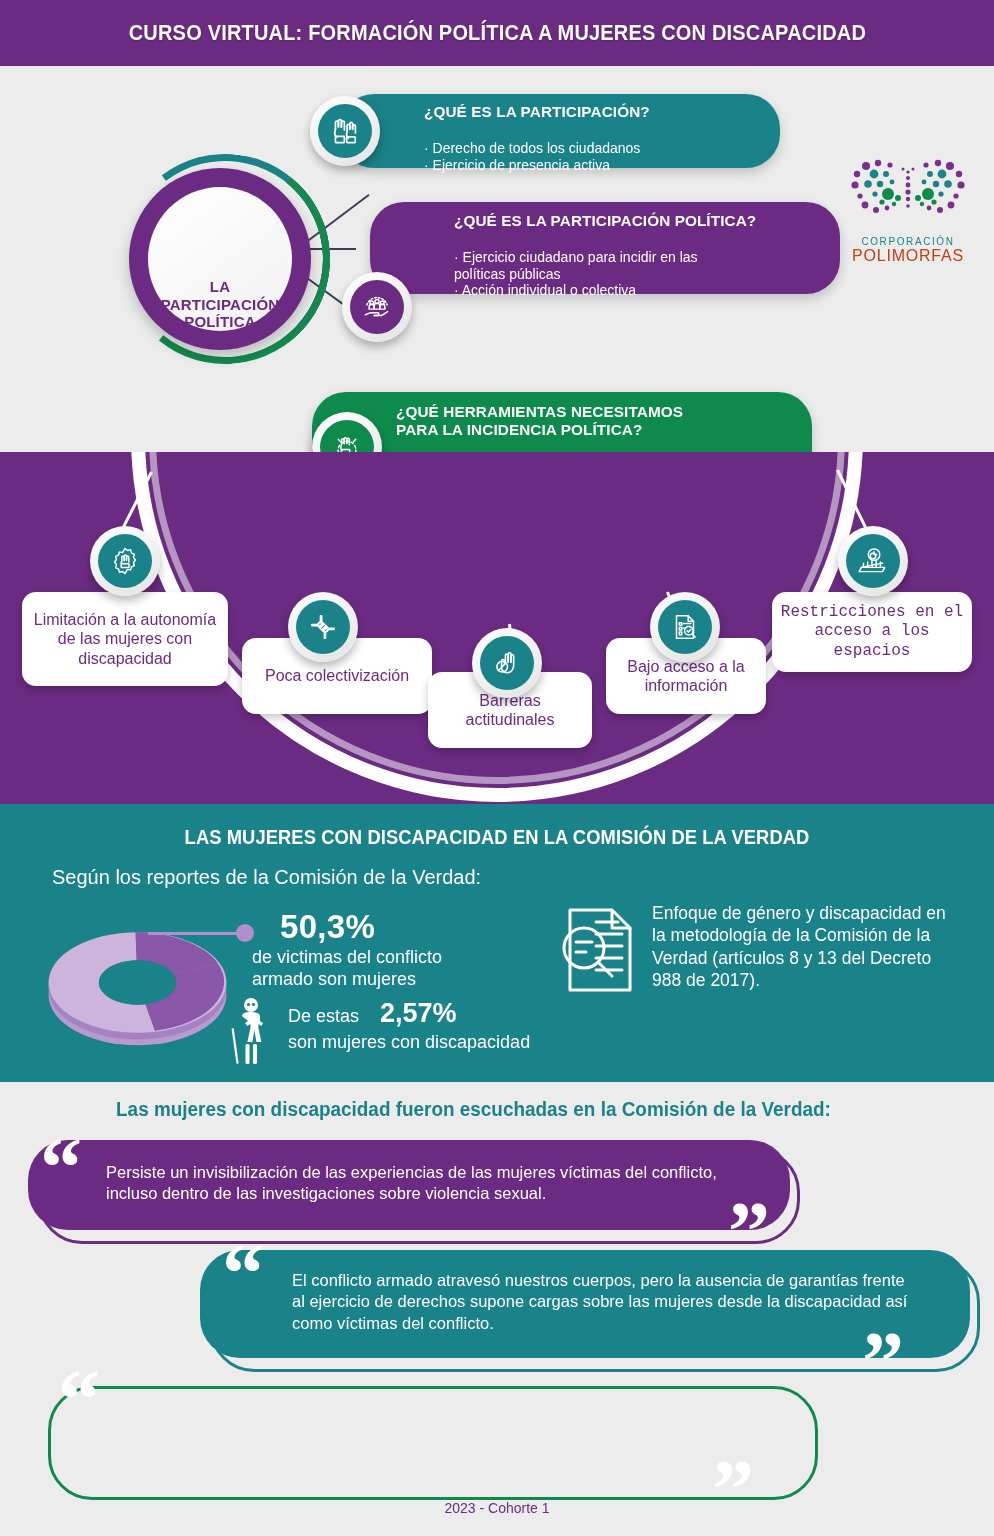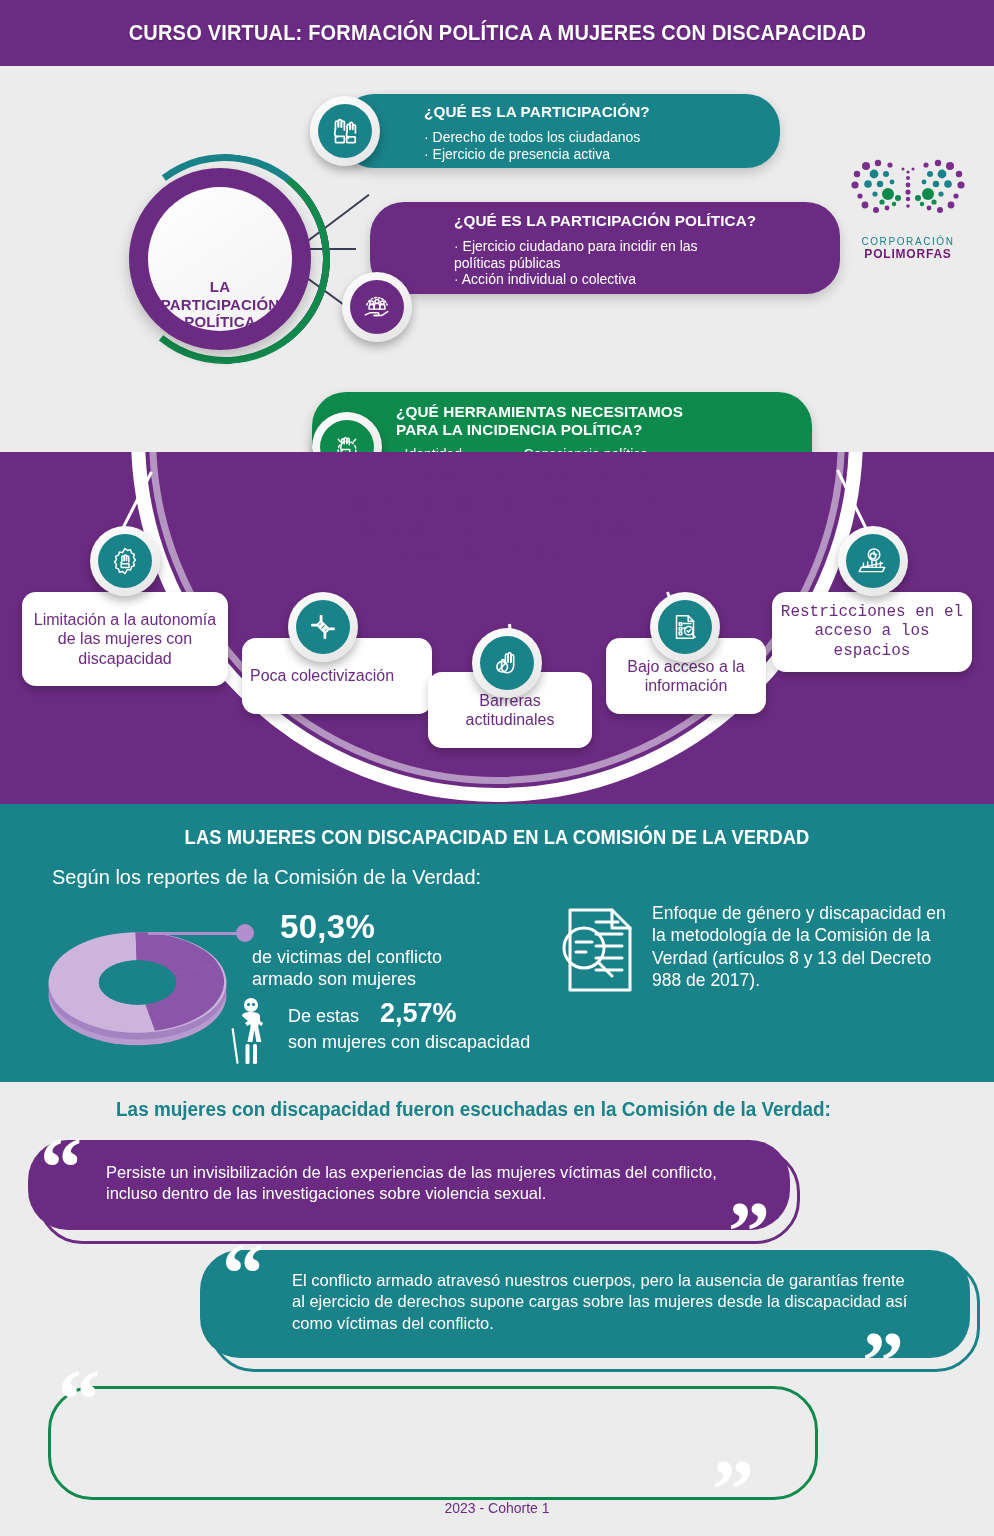--- a/index.html
+++ b/index.html
@@ -56,40 +56,40 @@
 
   .card{
     position:absolute;border-radius:34px;color:#fff;
     box-shadow:0 5px 12px rgba(0,0,0,.18);
   }
   .card-teal{background:#1a8289;}
   .card-purple{background:#6b2b82;}
   .card-green{background:#0e8a4c;}
 
   .card-title{font-weight:bold;font-size:15.3px;line-height:1.16;margin:0;letter-spacing:.1px;}
-  .card-body{font-size:14px;line-height:1.2;margin-top:8px;}
+  .card-body{font-size:14px;line-height:1.2;margin-top:19px;}
   .card-body div{white-space:nowrap;}
 
   .badge{
     position:absolute;width:70px;height:70px;border-radius:50%;
     background:linear-gradient(150deg,#ffffff,#e3e3e3);
     box-shadow:0 5px 10px rgba(0,0,0,.28);
     display:flex;align-items:center;justify-content:center;
   }
   .badge-in{width:54px;height:54px;border-radius:50%;display:flex;align-items:center;justify-content:center;}
   .badge-in svg{width:34px;height:34px;display:block;}
   .bi-teal{background:#1a8289;}
   .bi-purple{background:#6b2b82;}
   .bi-green{background:#0e8a4c;}
 
   
   .logo{position:absolute;left:838px;top:90px;width:140px;height:118px;text-align:center;}
   .logo svg{display:block;margin:0 auto;}
   .logo-l1{font-size:10px;color:#1a8289;letter-spacing:1.6px;font-weight:normal;margin-top:2px;}
-  .logo-l2{font-size:12px;color:#701a75;letter-spacing:.8px;font-weight:bold;}
+  .logo-l2{font-size:16px;color:#c2410c;letter-spacing:.8px;font-weight:normal;}
 
   
   .sec2{position:absolute;left:0;top:452px;width:994px;height:352px;background:#6b2b82;overflow:hidden;}
   .sec2-arcwrap{position:absolute;left:131px;top:-382px;width:732px;height:732px;}
   .sec2-arc{
     position:absolute;left:0;top:0;width:732px;height:732px;border-radius:50%;
     box-sizing:border-box;border:14px solid #ffffff;
     clip-path:inset(50% 0 0 0);
   }
   .sec2-arc2{
@@ -99,21 +99,21 @@
   }
   .sec2-head{
     position:absolute;left:247px;top:16px;width:500px;text-align:center;
     color:#6b2b82;font-weight:bold;font-size:19px;line-height:1.28;letter-spacing:.1px;
     transform:scaleX(.95);
   }
   .barrier{
     position:absolute;background:#ffffff;border-radius:14px;
     color:#6b2b82;text-align:center;font-size:16px;line-height:1.2;
     box-shadow:0 4px 9px rgba(0,0,0,.22);
-    display:flex;align-items:center;padding:10px 8px;box-sizing:border-box;
+    display:flex;align-items:center;justify-content:center;padding:10px 8px;box-sizing:border-box;
   }
   .spoke{position:absolute;background:#ffffff;width:3px;transform-origin:top center;}
 
   
   .sec3{position:absolute;left:0;top:804px;width:994px;height:278px;background:#1a8289;}
   .sec3-title{
     position:absolute;left:0;top:22px;width:994px;text-align:center;
     color:#fff;font-weight:bold;font-size:19.5px;transform:scaleX(.94);letter-spacing:.1px;
   }
   .sec3-sub{

